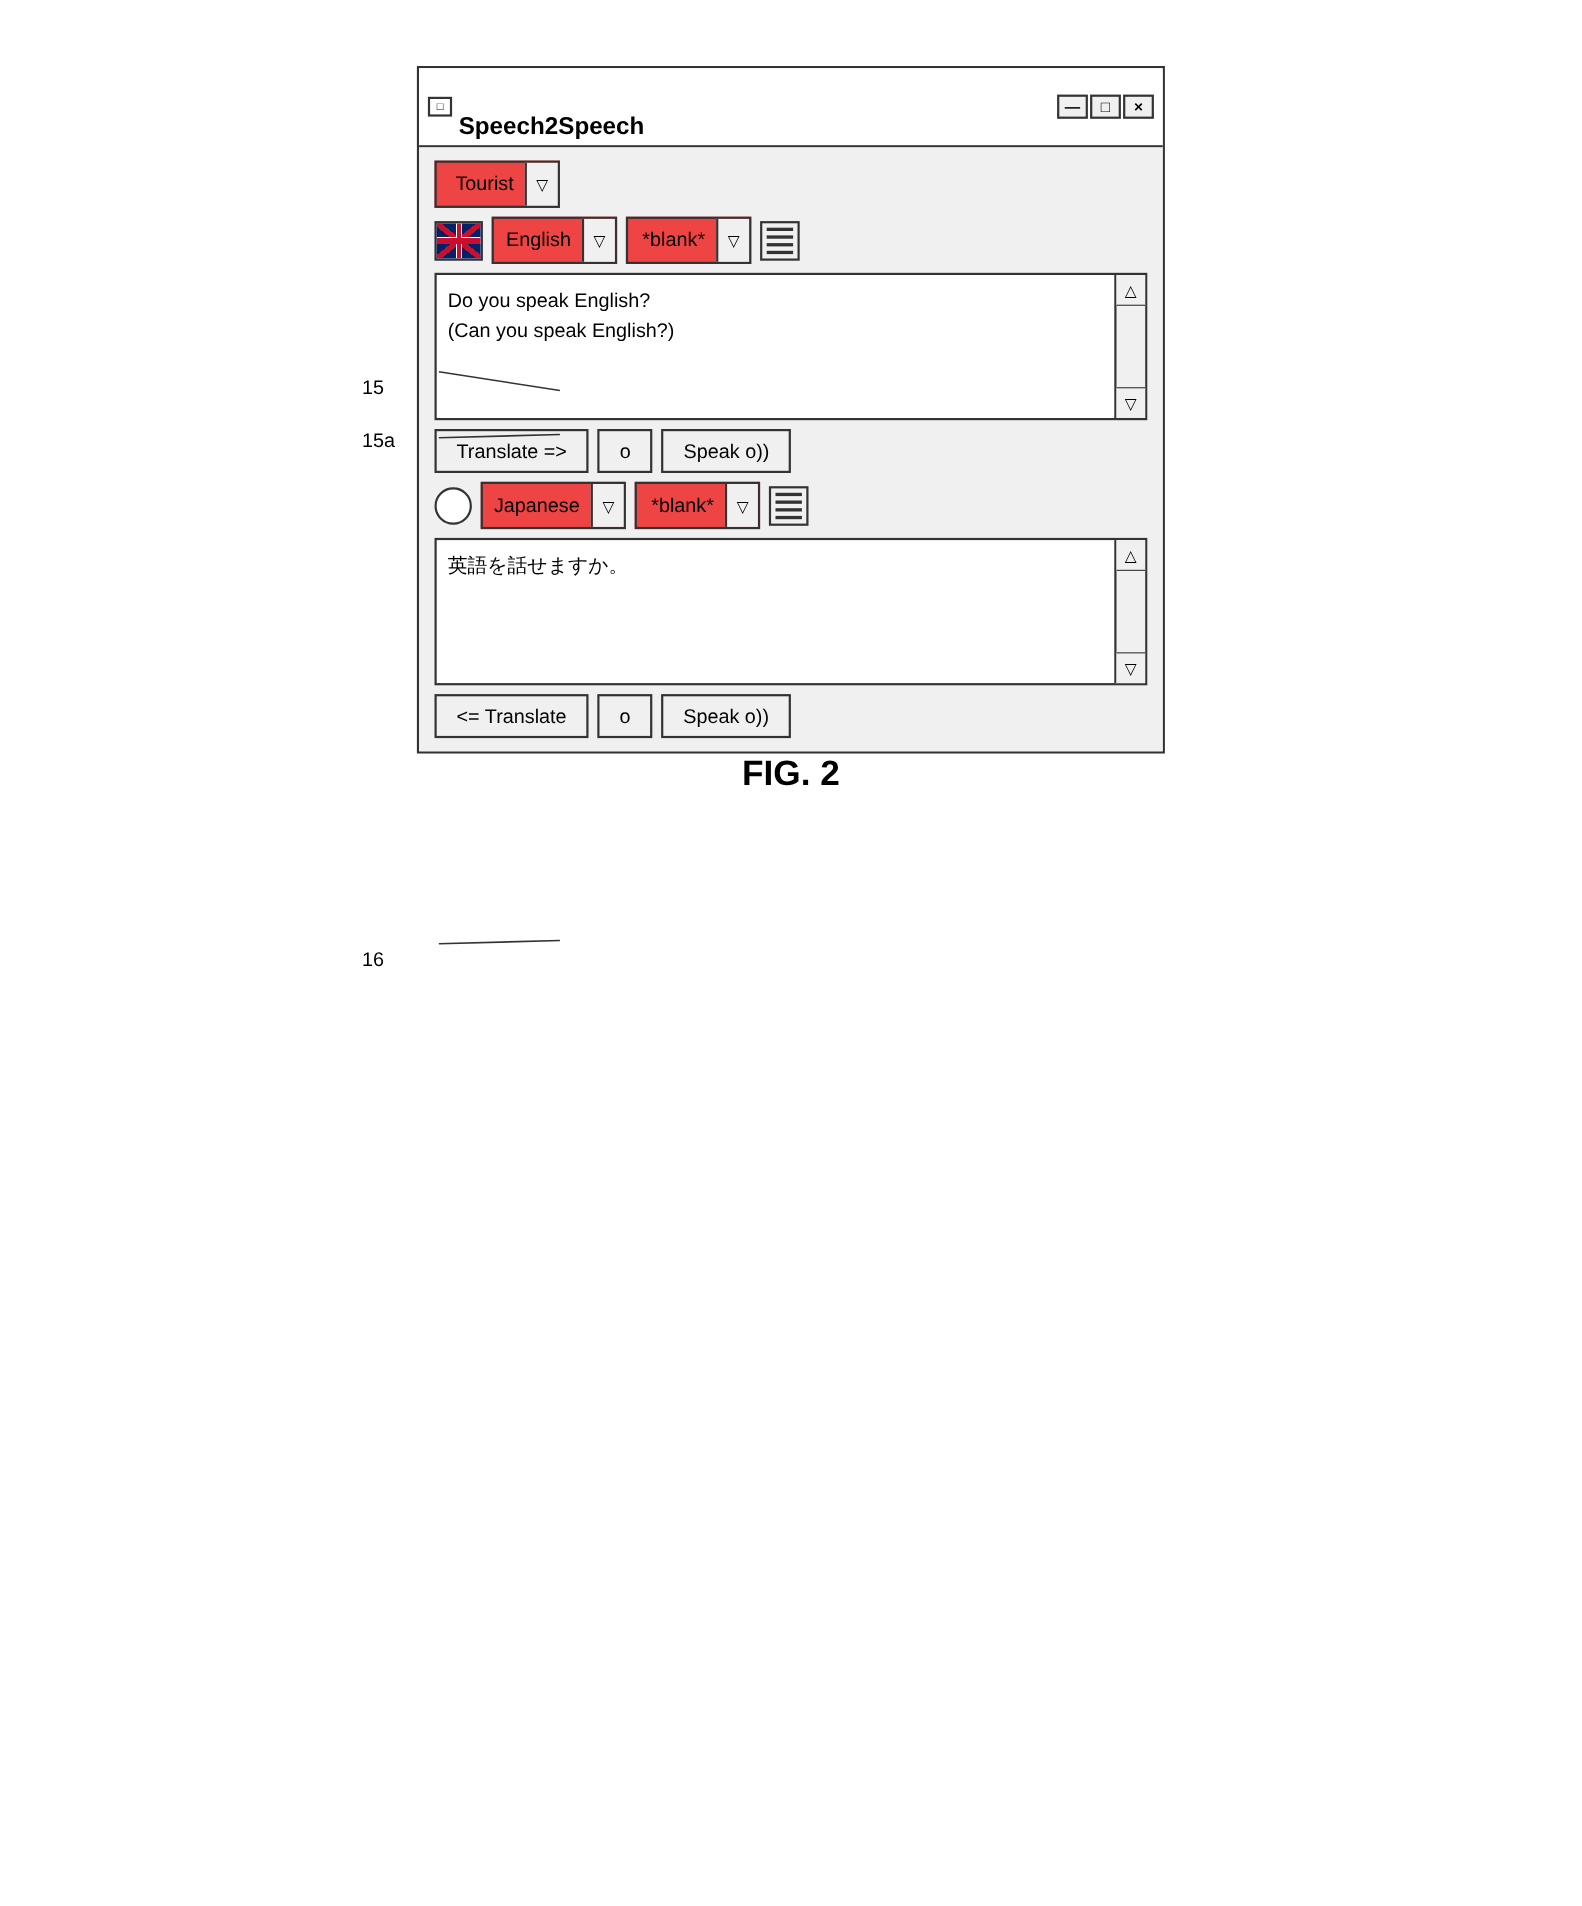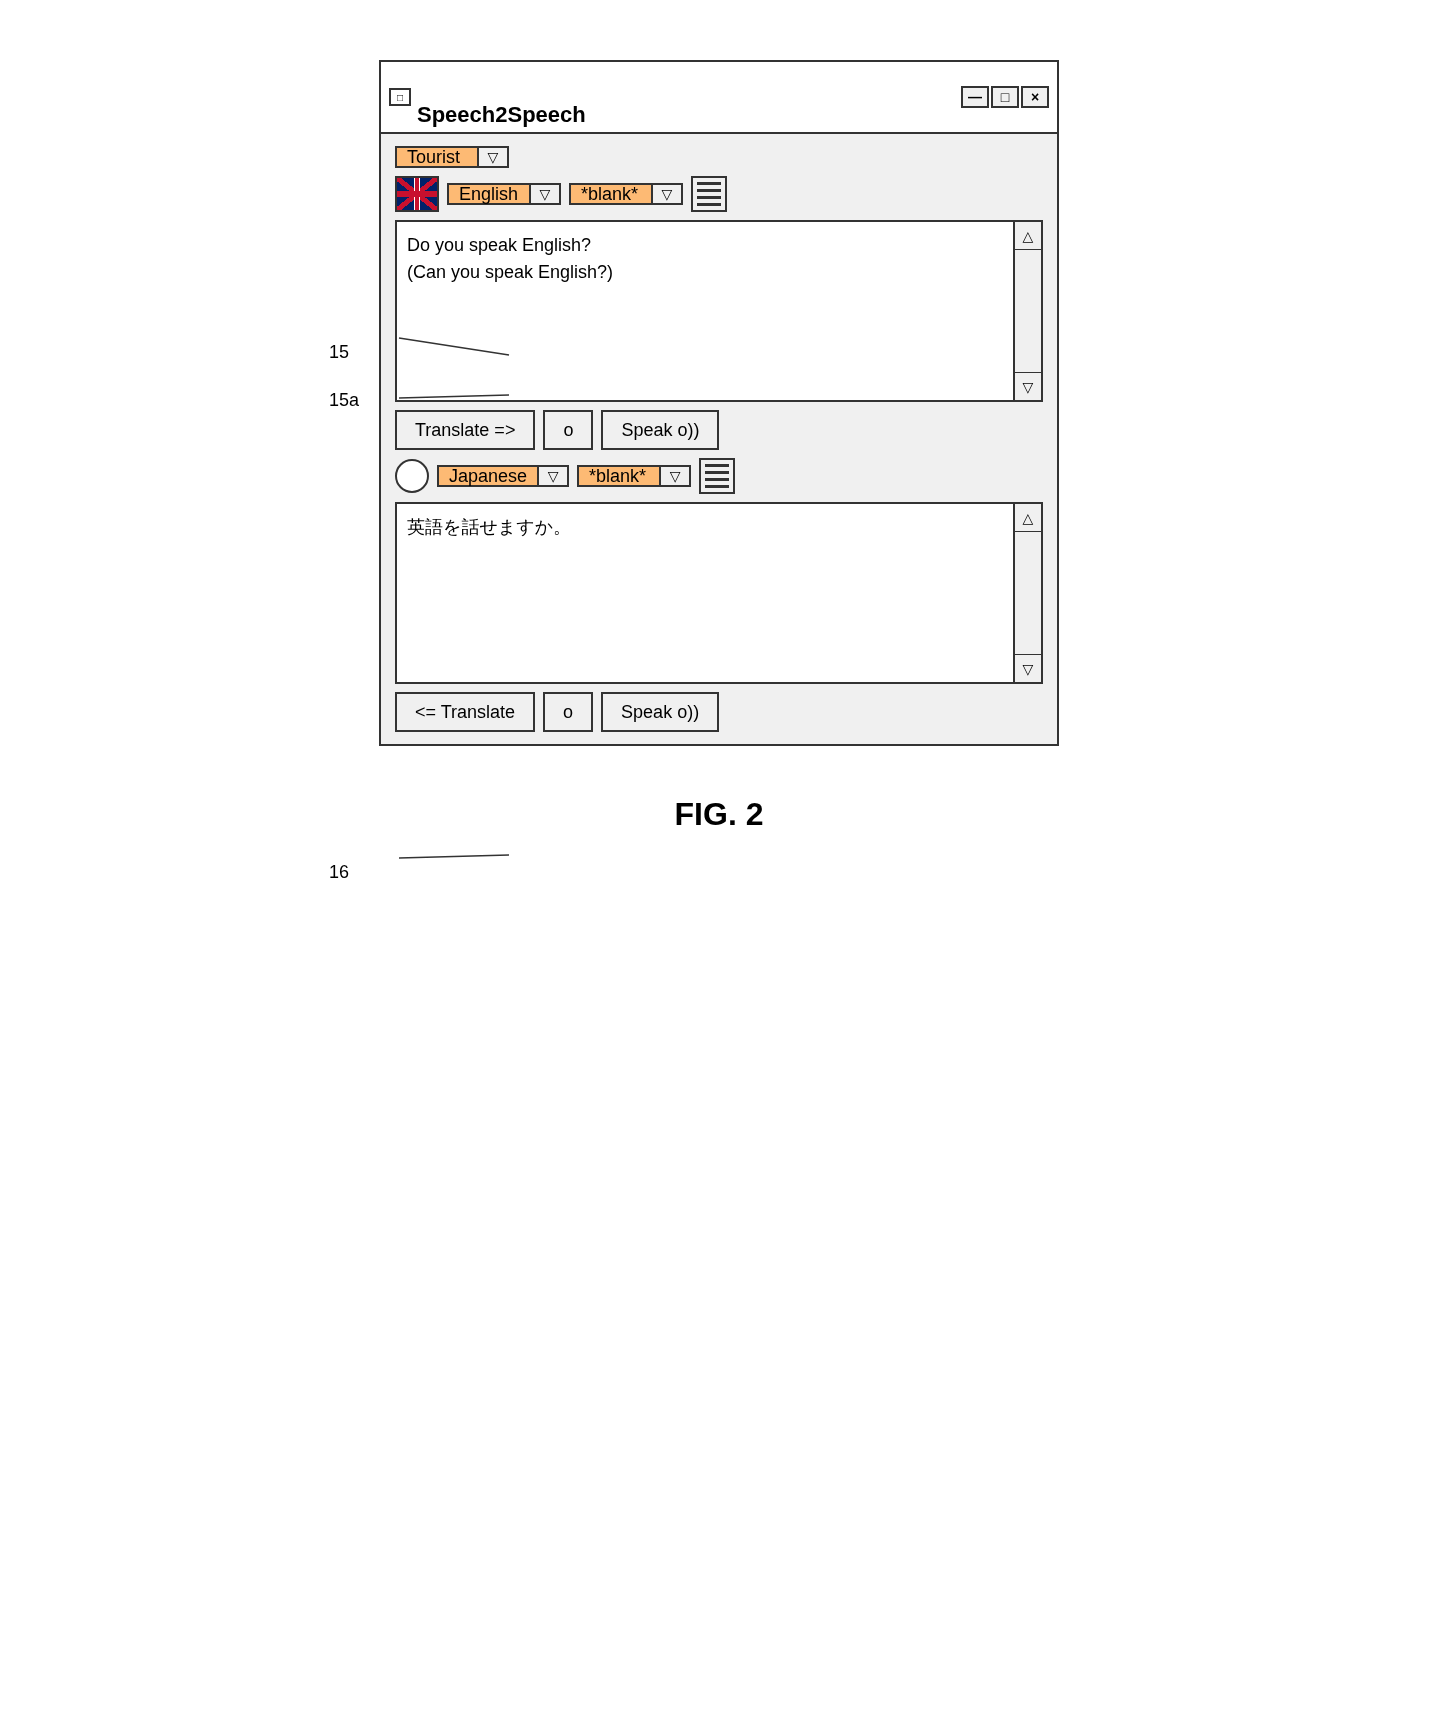--- a/index.html
+++ b/index.html
@@ -109,22 +109,23 @@
       display: flex;
       align-items: center;
       gap: 8px;
     }
 
     
     .dropdown {
       display: flex;
       align-items: center;
       border: 2px solid #333;
-      background: #fdba74;
-      height: 22px;
+      background: #ef4444;
+      height: 43px;
+      text-align: right;
     }
 
     .dropdown-text {
       padding: 0 10px;
       font-size: 18px;
       font-family: Arial, sans-serif;
       min-width: 80px;
     }
 
     .dropdown-arrow {
@@ -201,21 +202,21 @@
       width: 24px;
       height: 3px;
       background: #333;
     }
 
     
     .text-area-container {
       border: 2px solid #333;
       background: #fff;
       display: flex;
-      height: 182px;
+      height: 134px;
     }
 
     .text-area-content {
       flex: 1;
       padding: 10px;
       font-size: 18px;
       font-family: Arial, sans-serif;
       line-height: 1.5;
     }
 
@@ -267,21 +268,20 @@
       width: 34px;
       height: 34px;
       border: 2px solid #333;
       border-radius: 50%;
       background: #fff;
       flex-shrink: 0;
     }
 
     
     .fig-caption {
-      margin-top: 50px;
       font-size: 32px;
       font-family: Arial, sans-serif;
       font-weight: bold;
       text-align: left;
     }
   </style>
 </head>
 <body>
 
 <div class="outer-wrapper">

